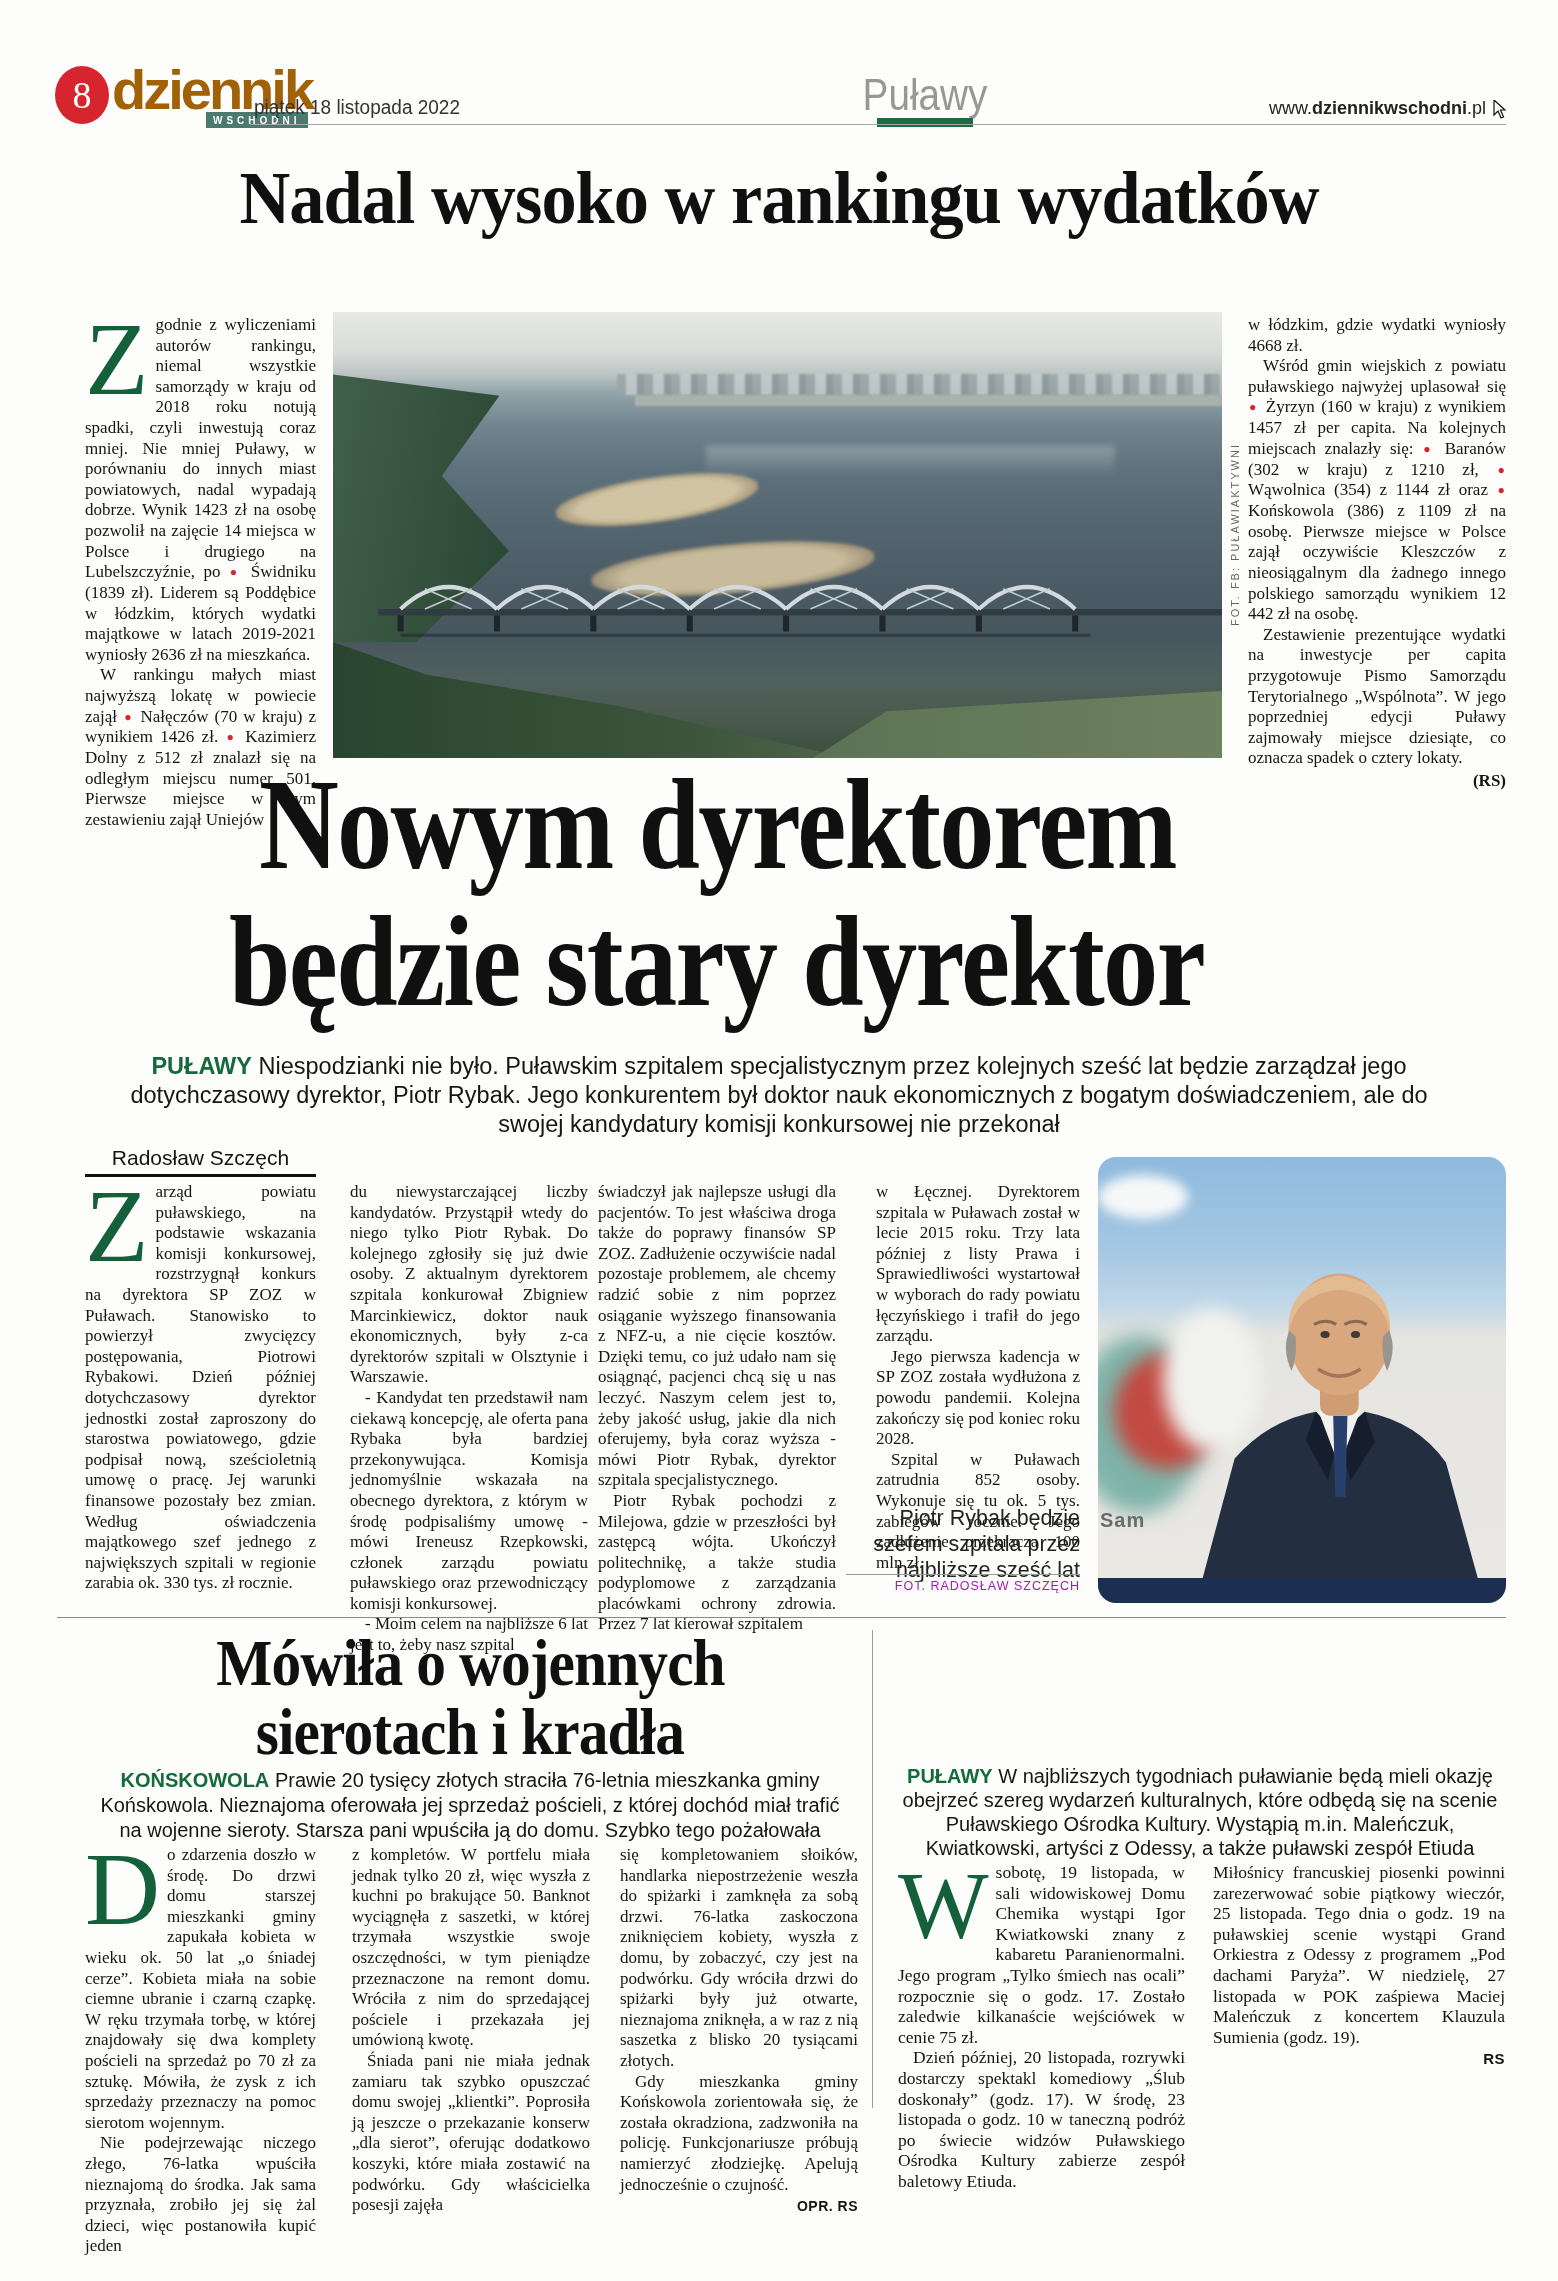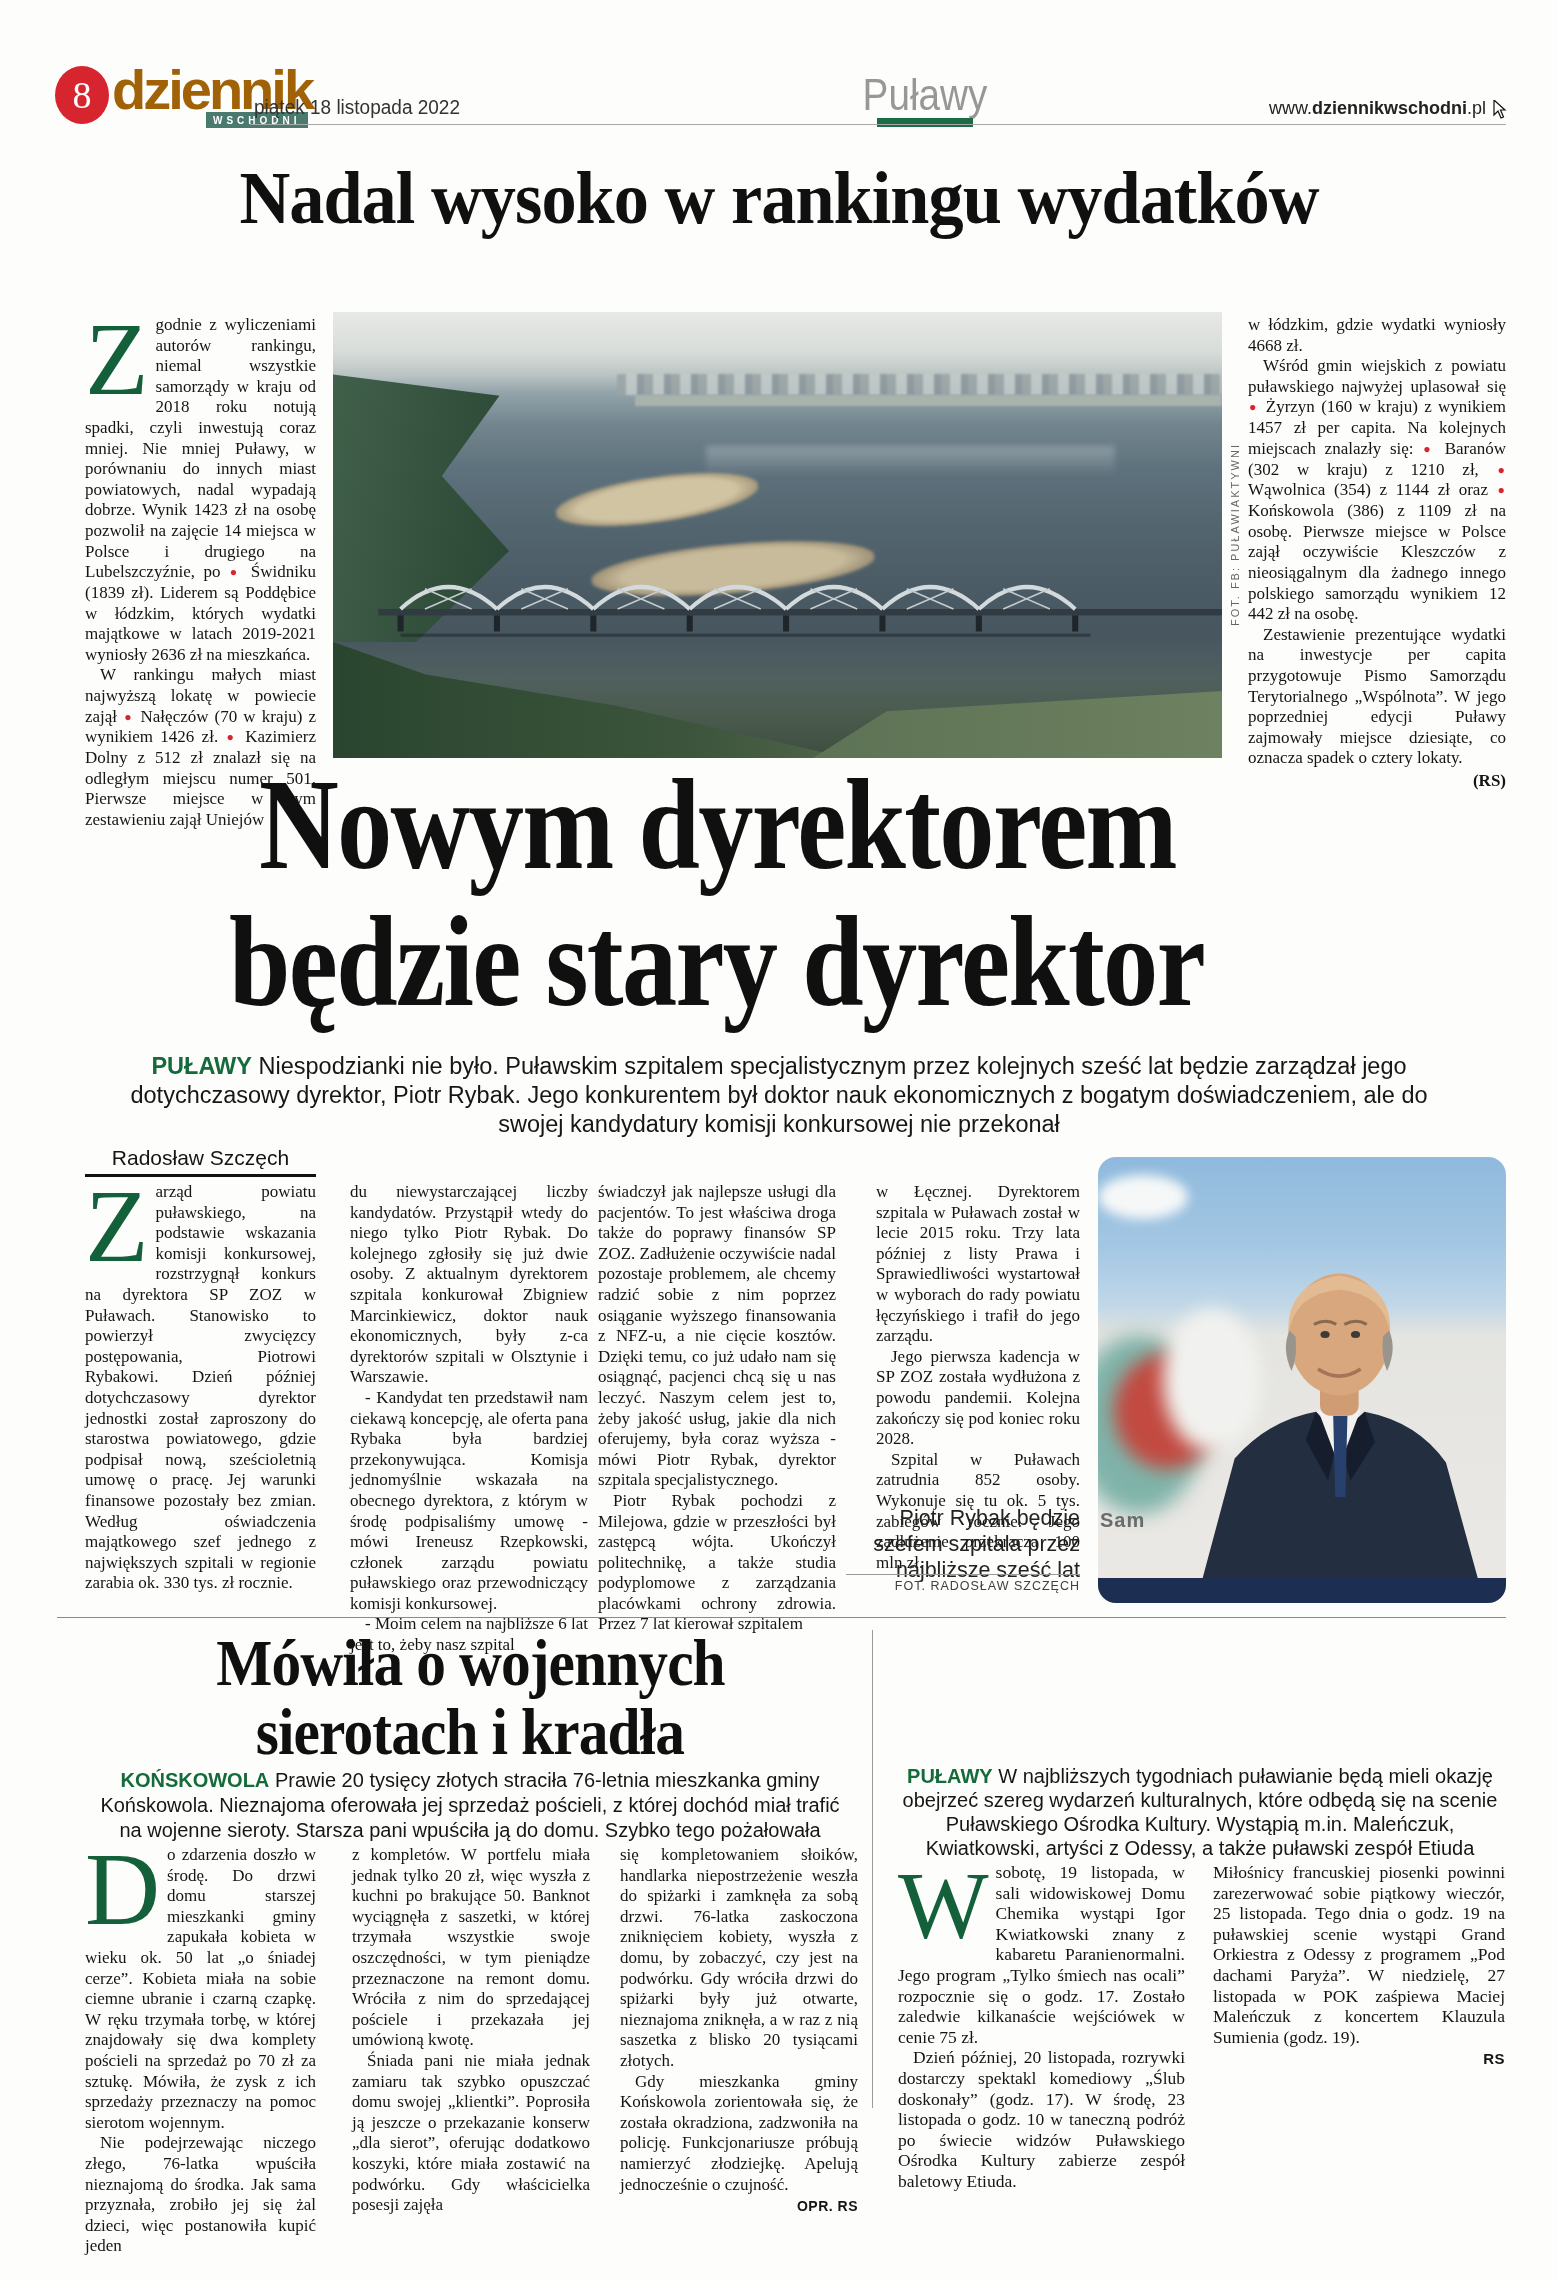--- a/index.html
+++ b/index.html
@@ -84,21 +84,21 @@
   .ph2-teal{position:absolute;left:-6%;top:40%;width:32%;height:40%;border-radius:50%;background:#7fb3a9;filter:blur(10px);}
   .ph2-red{position:absolute;left:4%;top:44%;width:26%;height:26%;border-radius:50%;background:#c24a41;filter:blur(9px);}
   .ph2-white{position:absolute;left:16%;top:34%;width:24%;height:32%;border-radius:50%;background:#f1f2ef;filter:blur(9px);}
   .ph2-bottombar{position:absolute;left:0;bottom:0;width:100%;height:5.5%;background:#1c2f52;}
   .ph2-sam{position:absolute;left:2px;top:79%;font:bold 20px "Liberation Sans",sans-serif;color:#6b6b6b;letter-spacing:1px;}
   .ph2-person{position:absolute;left:18%;top:18%;width:82%;height:82%;}
   
   .a2cap{position:absolute;left:846px;width:234px;top:1505px;text-align:right;
          font-family:"Liberation Sans",sans-serif;font-size:21.5px;line-height:26px;color:#222;}
   .a2credit{position:absolute;left:846px;width:234px;top:1574px;border-top:1px solid #999;padding-top:4px;
-            text-align:right;font-family:"Liberation Sans",sans-serif;font-size:12.5px;letter-spacing:1px;color:#404040;}
+            text-align:right;font-family:"Liberation Sans",sans-serif;font-size:12.5px;letter-spacing:1px;color:#a21caf;}
 </style>
 </head>
 <body>
 
 <div class="page">
 
   <div class="pagenum">8</div>
   <div class="logo">dziennik</div>
   <div class="logo-sub">WSCHODNI</div>
   <div class="date">piątek 18 listopada 2022</div>

